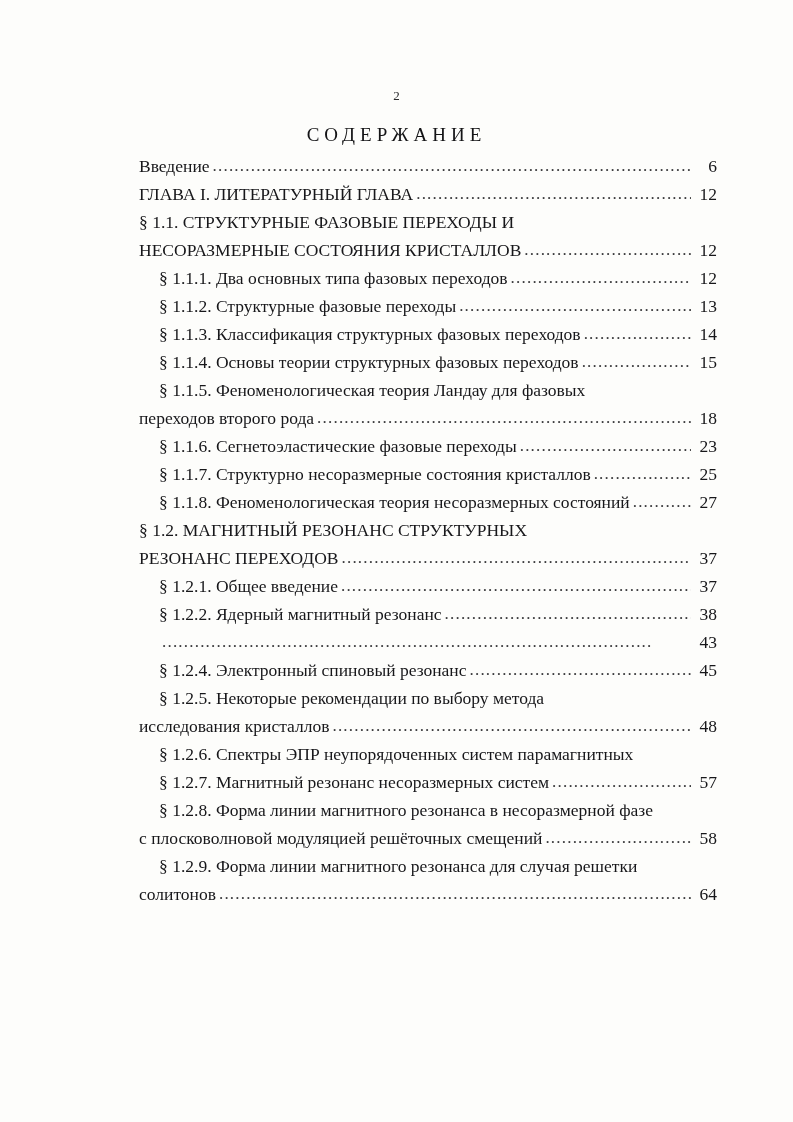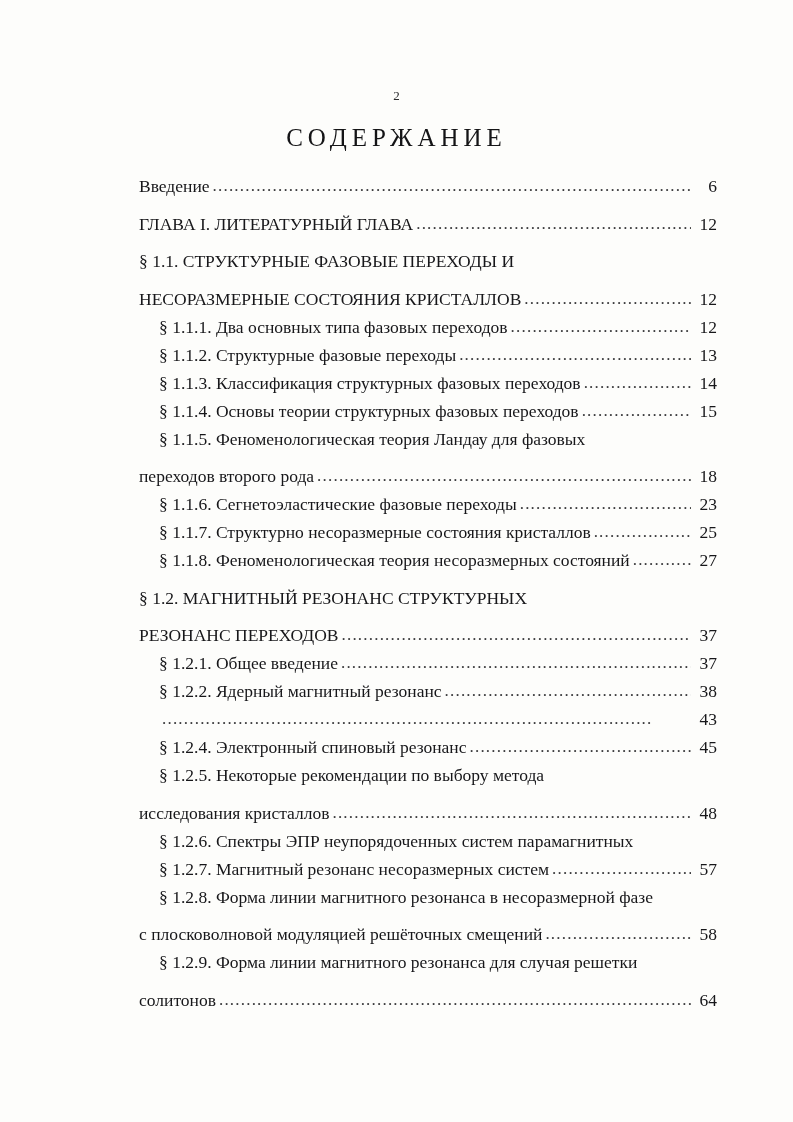--- a/index.html
+++ b/index.html
@@ -24,21 +24,21 @@
     text-align: center;
     font-size: 13px;
     color: #2a2a2c;
   }
   .doc-title {
     position: absolute;
     top: 124px;
     left: 0;
     width: 793px;
     text-align: center;
-    font-size: 25px;
+    font-size: 19px;
     letter-spacing: 5px;
     color: #141416;
   }
   .toc {
     position: absolute;
     top: 158px;
     left: 139px;
     width: 578px;
   }
   .toc-entry {
@@ -63,21 +63,21 @@
     letter-spacing: 1.2px;
     color: #3a3a3c;
   }
   .toc-entry .page-num {
     flex: 0 0 auto;
     text-align: right;
     min-width: 24px;
     font-size: 17.5px;
   }
   
-  .lvl-0 { margin-left: 0px; margin-top: 20px; }
+  .lvl-0 { margin-left: 0px; }
   .lvl-2 { margin-left: 20px; }
 </style>
 </head>
 <body>
 
 <div class="page">
 
   <div class="page-number">2</div>
 
   <div class="doc-title">СОДЕРЖАНИЕ</div>

